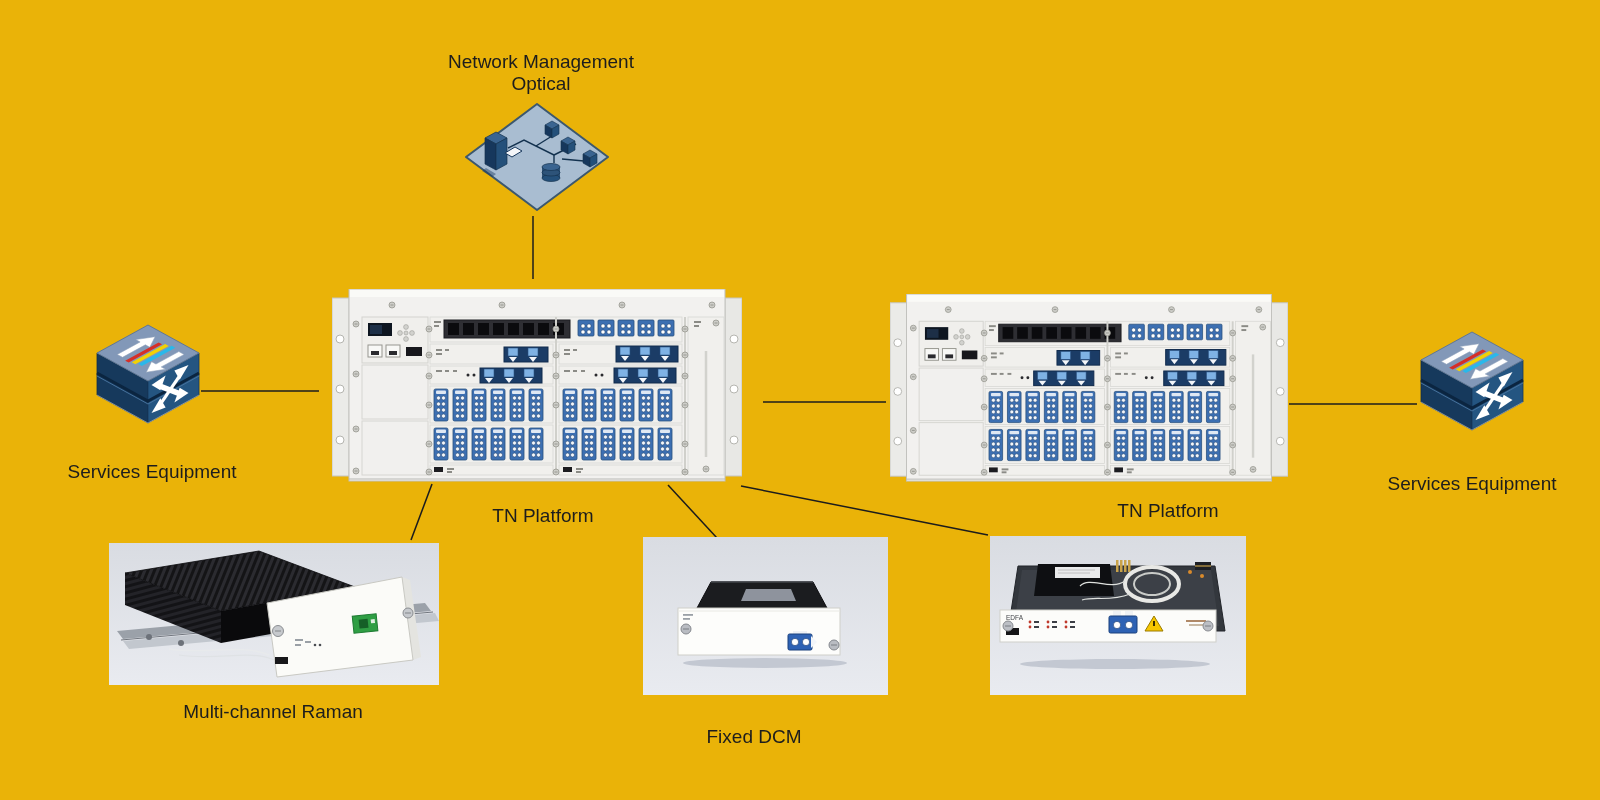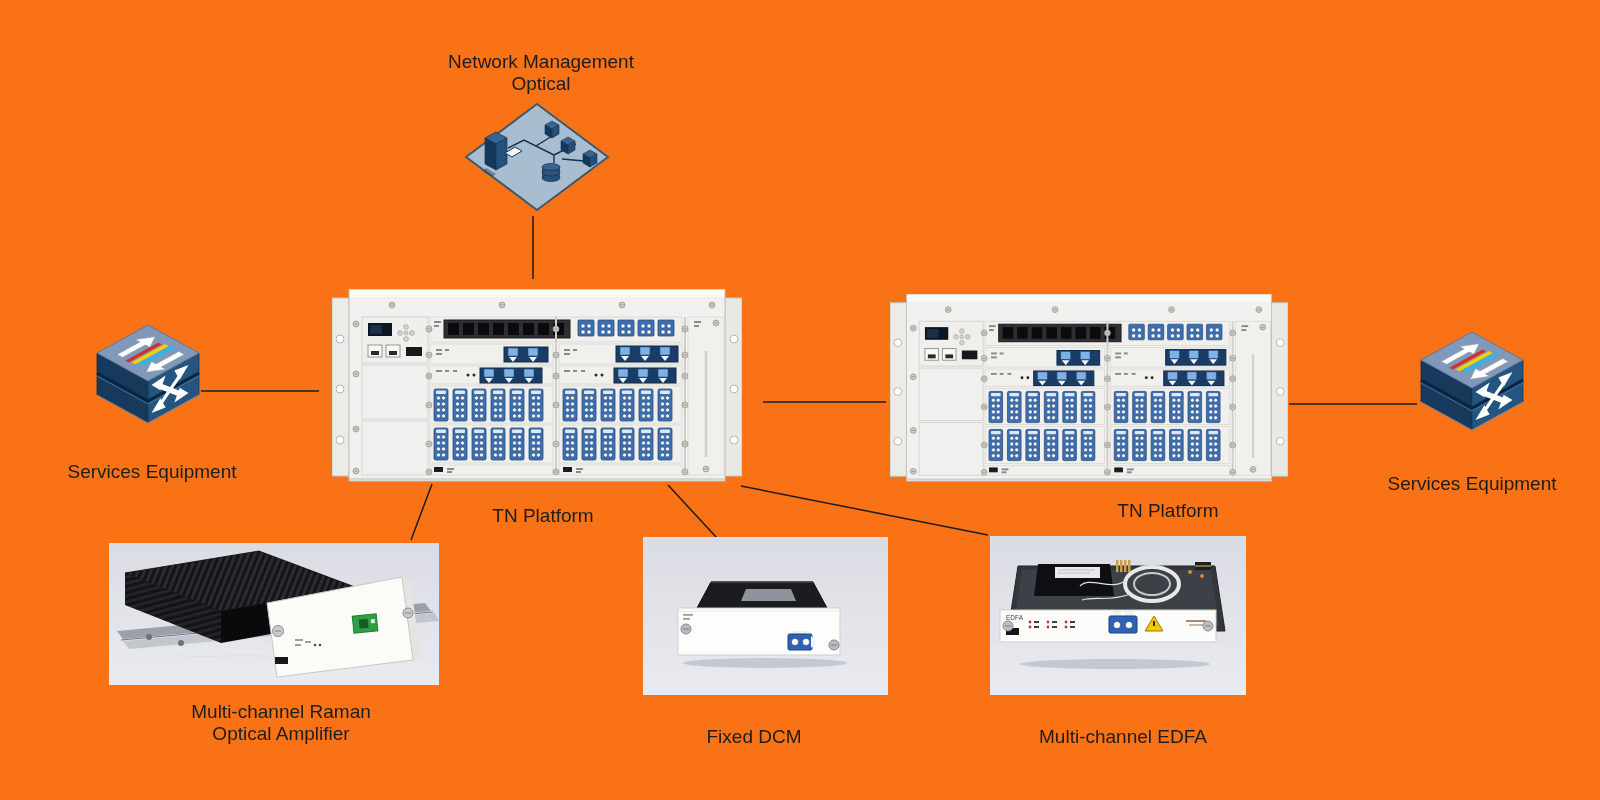--- a/index.html
+++ b/index.html
@@ -1,16 +1,16 @@
 <!DOCTYPE html>
 <html><head>
 <meta charset="utf-8">
 <style>
   html,body{margin:0;padding:0;background:#ffffff;}
-  .canvas{position:relative;width:1600px;height:800px;background:#f97316;
+  .canvas{position:relative;width:1600px;height:800px;background:#eab308;
           font-family:"Liberation Sans",sans-serif;overflow:hidden;}
   .abs{position:absolute;}
   .lbl{position:absolute;text-align:center;font-size:19px;line-height:22px;
        color:#1d1d1d;}
   .lbl span{display:block;}
   svg{display:block;}
   #iconDefs{position:absolute;width:0;height:0;overflow:hidden;}
 </style>
 </head>
 <body>
@@ -379,23 +379,22 @@
         <rect x="262" y="77" width="4" height="4" fill="#dfeee2"></rect>
       </g>
       <rect x="166" y="114" width="13" height="7" fill="#17171a"></rect>
       <rect x="186" y="96" width="8" height="2" fill="#9aa0a6"></rect>
         <rect x="186" y="101" width="6" height="2" fill="#9aa0a6"></rect>
       <rect x="196" y="98" width="6" height="2" fill="#9aa0a6"></rect>
       <circle cx="206" cy="102" r="1.3" fill="#4a4d52"></circle>
         <circle cx="211" cy="102" r="1.3" fill="#4a4d52"></circle>
     </g>
   </svg>
-  <div class="lbl" style="left:149px;top:701px;width:264px">
+  <div class="lbl" style="left:141px;top:701px;width:264px">
     <span>Multi-channel Raman</span>
-    <span>Optical Amplifier</span>
   </div>
 
   <svg class="abs" style="left:643px;top:537px" width="245" height="158" viewBox="0 0 245 158">
     <rect width="245" height="158" fill="url(#photoBg)"></rect>
     <ellipse cx="122" cy="126" rx="82" ry="5" fill="#c3c8d2"></ellipse>
     <g>
       <polygon points="68,45 170,45 184,71 54,71" fill="#1b1c1f" stroke="#0d0d10"></polygon>
       <line x1="68" y1="45" x2="170" y2="45" stroke="#45474d" stroke-width="1.4"></line>
       <polygon points="103,52 148,52 153,64 98,64" fill="#9ba1ab" opacity="0.9"></polygon>
     </g>
@@ -478,17 +477,14 @@
         <rect x="163" y="85" width="2" height="5" fill="#3a2f00"></rect>
       </g>
       <rect x="196" y="84" width="20" height="2" fill="#b08968"></rect>
       <rect x="199" y="88" width="14" height="2" fill="#c9b9a4"></rect>
       <circle cx="18" cy="90" r="5" fill="#bcbfc5" stroke="#888b90"></circle>
       <line x1="15" y1="90" x2="21" y2="90" stroke="#7b7e84"></line>
       <circle cx="218" cy="90" r="5" fill="#bcbfc5" stroke="#888b90"></circle>
       <line x1="215" y1="90" x2="221" y2="90" stroke="#7b7e84"></line>
     </g>
   </svg>
-  <div class="lbl" style="left:1000px;top:726px;width:246px">
-    <span>Multi-channel EDFA</span>
-  </div>
 
 </div>
 
 </body></html>

